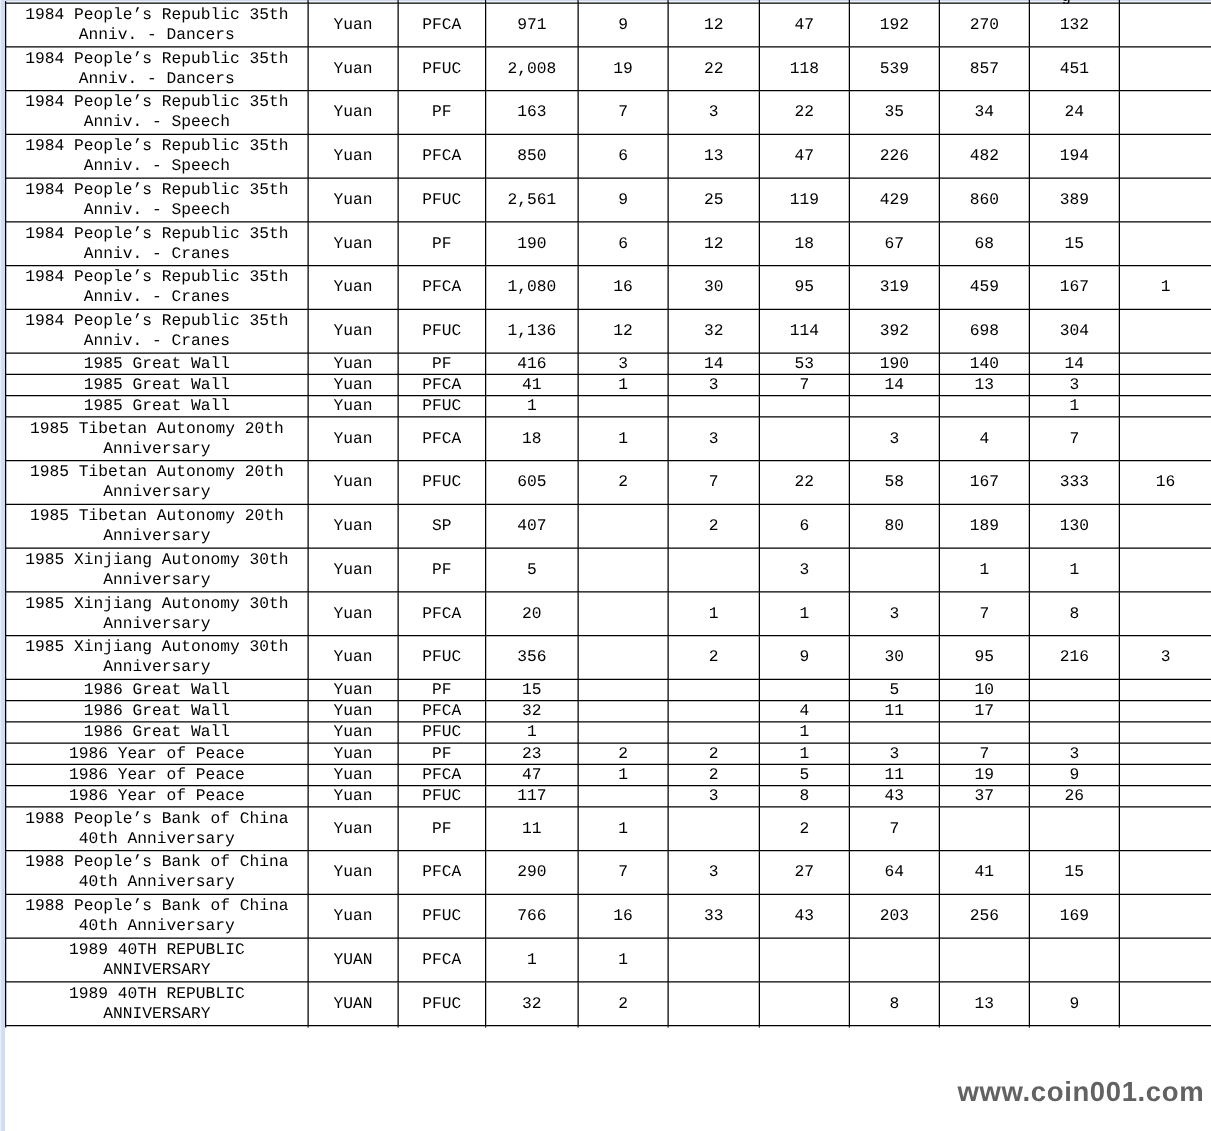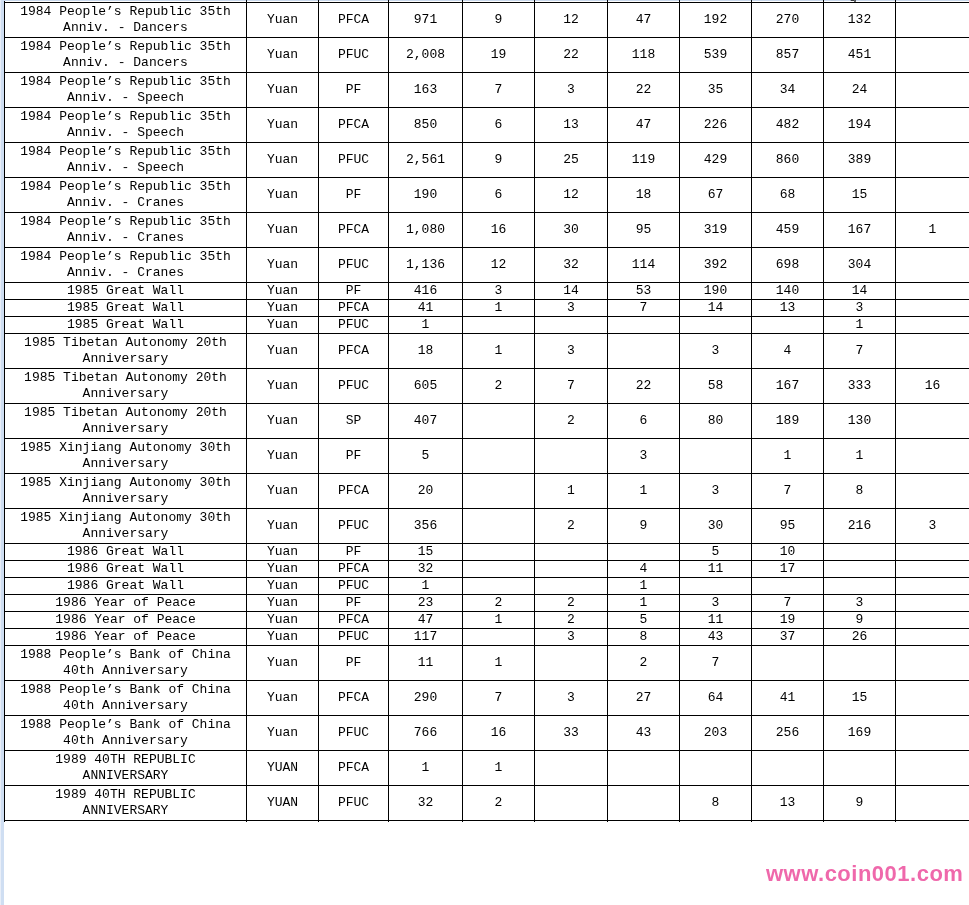--- a/index.html
+++ b/index.html
@@ -481,15 +481,15 @@
           <td></td>
           <td></td>
         </tr>
       </tbody>
   </table>
 
   <div id="gclip">
     <span>g</span>
   </div>
 
-  <div id="watermark" style="color: #ec4899;">www.coin001.com</div>
+  <div id="watermark" style="color: #404040;">www.coin001.com</div>
 
 </div>
 
 </body></html>

